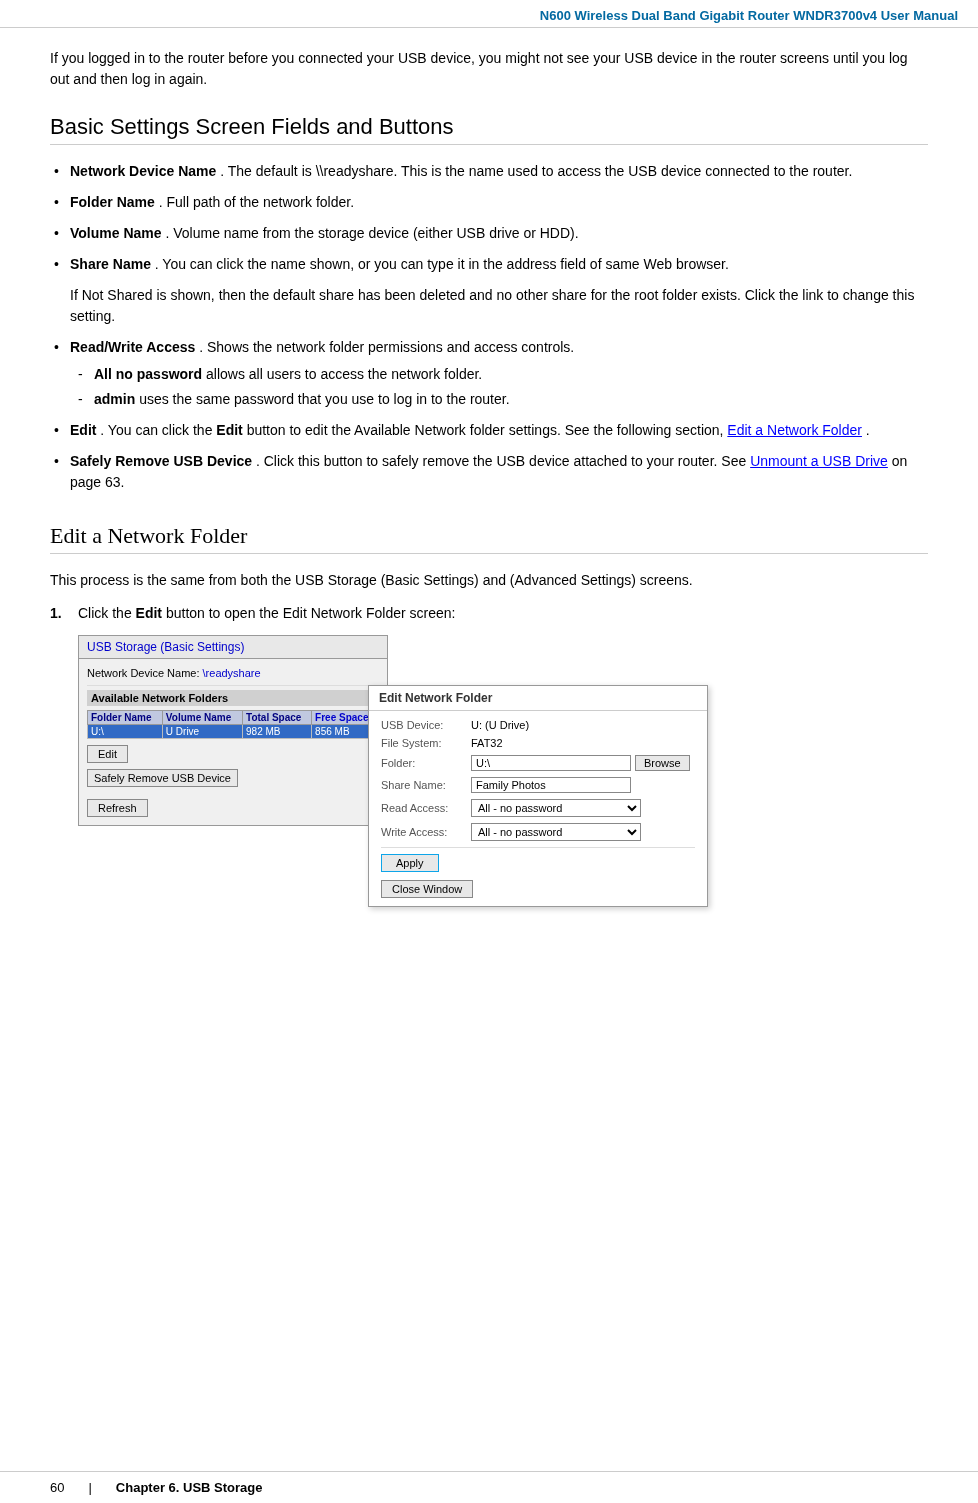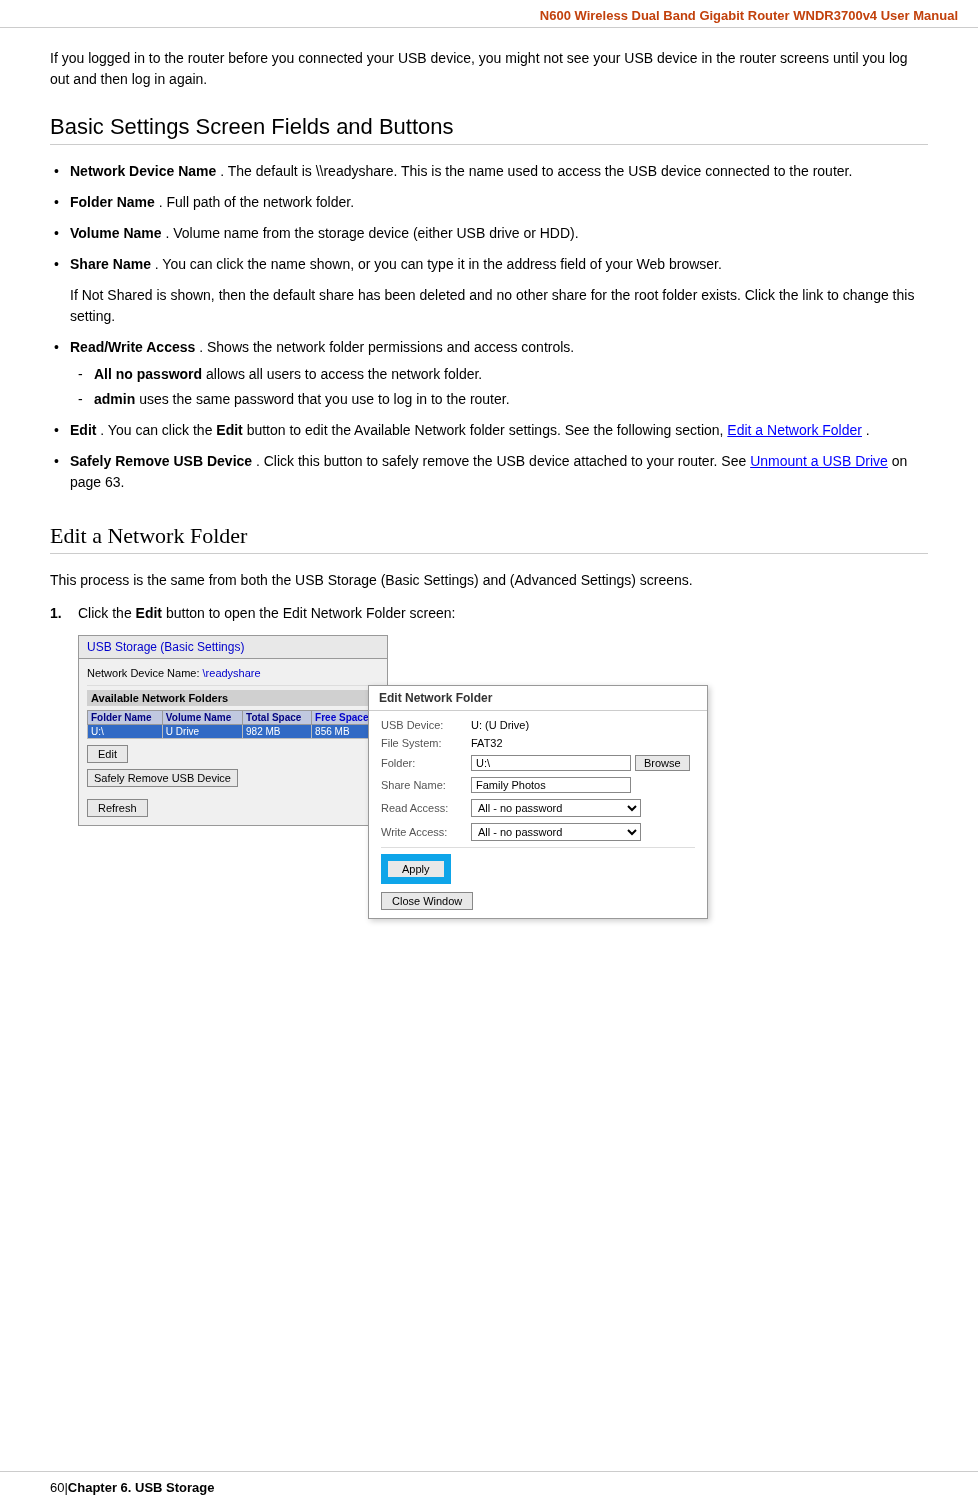--- a/index.html
+++ b/index.html
@@ -11,21 +11,21 @@
       width: 978px;
       min-height: 1503px;
       position: relative;
     }
     .header {
       text-align: right;
       padding: 8px 20px 4px 20px;
       font-size: 13px;
       font-weight: bold;
       border-bottom: 1px solid #ccc;
-      color: #c2410c;
+      color: #0369a1;
     }
     .main-content {
       padding: 20px 50px 20px 50px;
     }
     .intro-text {
       font-size: 14px;
       line-height: 1.5;
       margin-bottom: 24px;
     }
     .section-heading {
@@ -245,21 +245,21 @@
       width: 160px;
     }
     .edit-select {
       border: 1px solid #888;
       background: #fff;
       padding: 1px 2px;
       font-size: 11px;
       width: 170px;
     }
     .apply-btn {
-      border: 7px solid #0ea5e9;
+      border: 1px solid #0ea5e9;
       background: #e8e8e8;
       padding: 2px 14px;
       font-size: 11px;
       cursor: pointer;
       margin-right: 6px;
       margin-bottom: 4px;
     }
     .close-btn {
       border: 1px solid #888;
       background: #e8e8e8;
@@ -269,21 +269,21 @@
     }
     .footer-bar {
       position: absolute;
       bottom: 0;
       left: 0;
       right: 0;
       border-top: 1px solid #ccc;
       padding: 8px 50px;
       font-size: 13px;
       display: flex;
-      gap: 0;
+      gap: 24px;
     }
     .footer-bar .chapter-text {
       font-weight: bold;
     }
     .folder-field-divider {
       border: none;
       border-top: 1px solid #ddd;
       margin: 4px 0;
     }
   </style>
@@ -310,21 +310,21 @@
     <li>
       <span class="bold">Folder Name</span>
       <span>. Full path of the network folder.</span>
     </li>
     <li>
       <span class="bold">Volume Name</span>
       <span>. Volume name from the storage device (either USB drive or HDD).</span>
     </li>
     <li>
       <span class="bold">Share Name</span>
-      <span>. You can click the name shown, or you can type it in the address field of your Web browser.</span>
+      <span>. You can click the name shown, or you can type it in the address field of same Web browser.</span>
     </li>
     <li class="no-bullet" style="padding-left:20px;">
       <span>If Not Shared is shown, then the default share has been deleted and no other share for the root folder exists. Click the link to change this setting.</span>
     </li>
     <li>
       <span class="bold">Read/Write Access</span>
       <span>. Shows the network folder permissions and access controls.</span>
       <ul class="sub-list">
         <li>
           <span class="bold">All no password</span>

